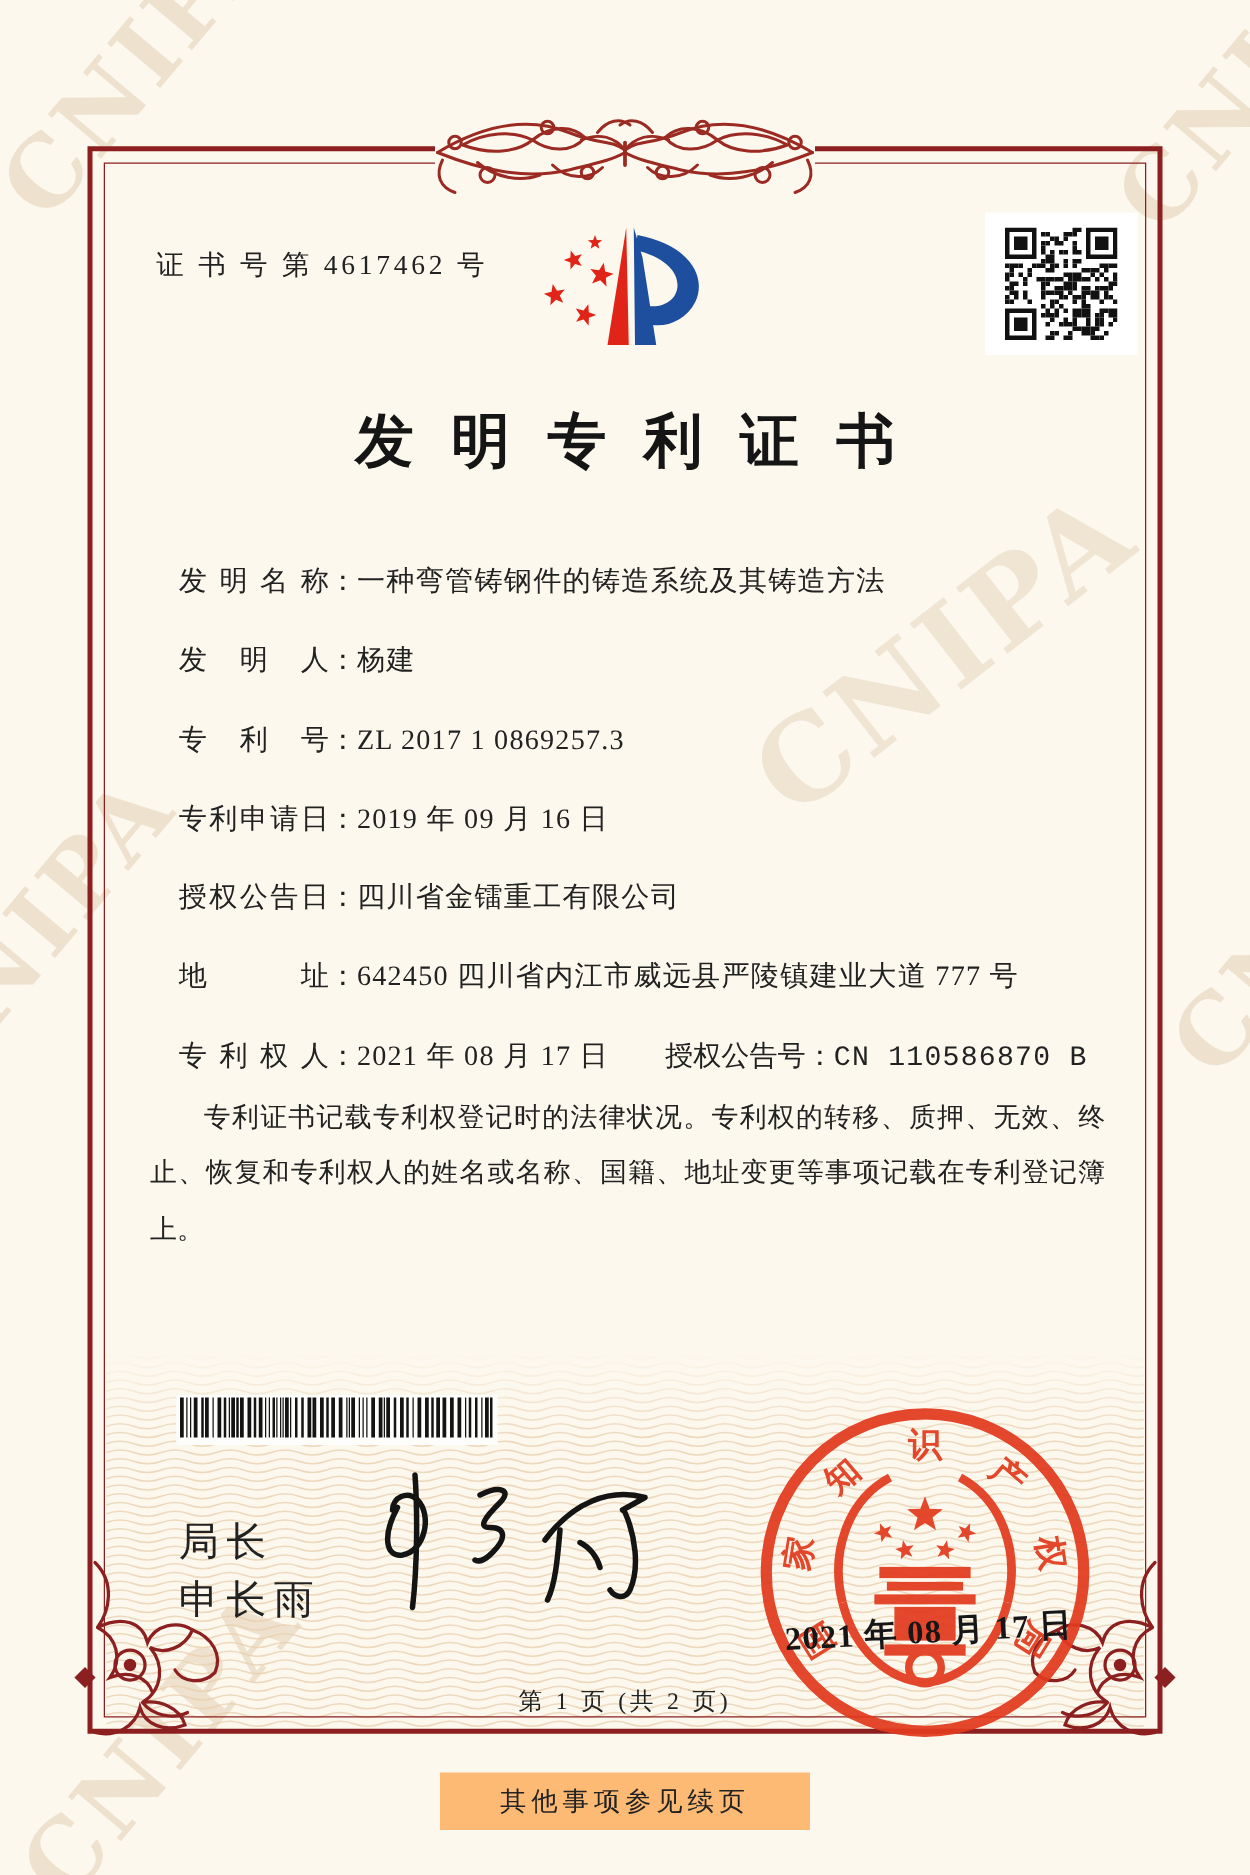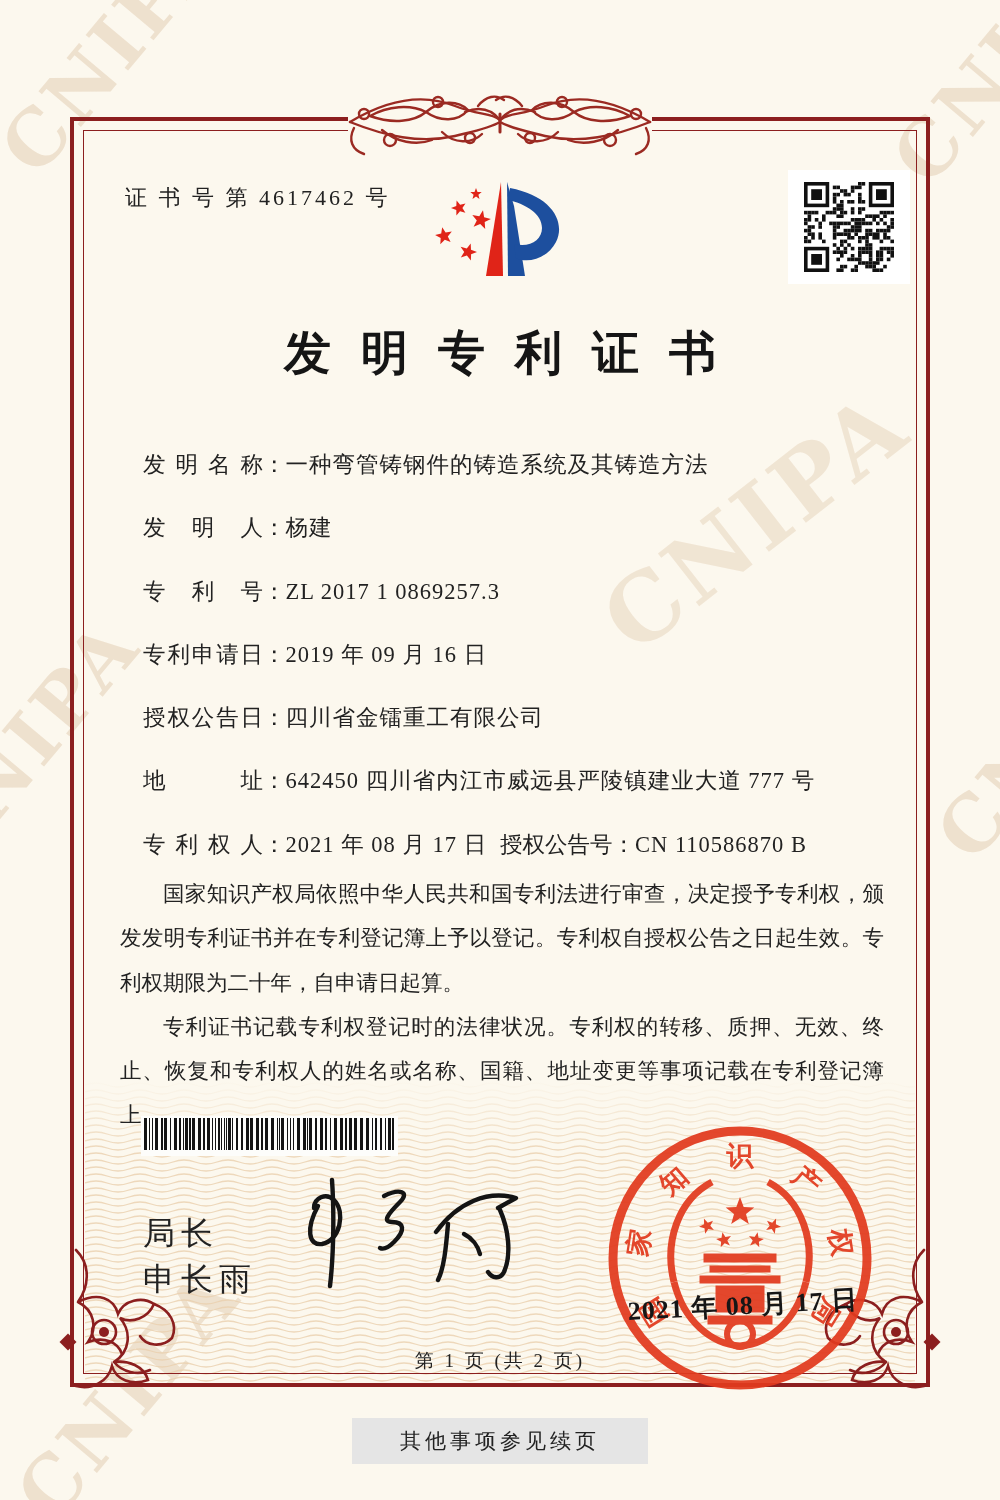--- a/index.html
+++ b/index.html
@@ -11,40 +11,40 @@
       color:#dcc2a3;opacity:.42;z-index:1;pointer-events:none;font-family:"DejaVu Serif",serif;}
   
   .frame-outer{position:absolute;left:70px;top:117px;width:860px;height:1270px;
       border:4px solid #8c1f1f;box-sizing:border-box;z-index:3;}
   .frame-inner{position:absolute;left:83px;top:130px;width:834px;height:1244px;
       border:1.5px solid #8c1f1f;box-sizing:border-box;z-index:3;}
   
   #waveband{position:absolute;left:85px;top:1080px;z-index:2;}
   #wavefade{position:absolute;left:85px;top:1080px;width:830px;height:70px;z-index:2;
       background:linear-gradient(#fcf8ee,rgba(252,248,238,0));}
-  .certno{position:absolute;left:125px;top:183px;font-size:22px;letter-spacing:3px;z-index:5;}
+  .certno{position:absolute;left:125px;top:197px;font-size:22px;letter-spacing:3px;z-index:5;}
   .title{position:absolute;left:0;top:322px;width:100%;text-align:center;font-size:47px;
       font-weight:bold;letter-spacing:30px;text-indent:30px;z-index:5;color:#151515;}
   .qrbox{position:absolute;left:788px;top:170px;width:122px;height:114px;background:#fff;
       z-index:5;display:flex;align-items:center;justify-content:center;}
   
   .frow{position:absolute;left:143px;width:740px;font-size:22.5px;z-index:5;white-space:nowrap;}
   .flabel{display:inline-block;width:120px;text-align:justify;text-align-last:justify;vertical-align:top;}
   .fval{letter-spacing:1px;}
   .paras{position:absolute;left:120px;top:872px;width:764px;z-index:5;}
   .paras p{margin:0;font-size:21.5px;line-height:2.06;text-indent:2em;text-align:justify;}
   #barcode{position:absolute;left:141px;top:1116px;height:36px;background:#fdfdfb;
       padding:2px 3px;z-index:5;font-size:0;white-space:nowrap;}
   #barcode i{display:inline-block;height:32px;background:#141414;vertical-align:top;}
   #barcode u{display:inline-block;height:32px;background:transparent;vertical-align:top;}
   .signer{position:absolute;left:143px;z-index:5;font-size:32px;letter-spacing:6px;}
   .pageinfo{position:absolute;left:0;top:1348px;width:100%;text-align:center;
       font-size:19px;letter-spacing:3px;z-index:5;}
   .footnote{position:absolute;left:50%;top:1418px;transform:translateX(-50%);
-      background:#e5e5e5;padding:9px 48px;font-size:21px;letter-spacing:4px;z-index:5;}
+      background:#fdba74;padding:9px 48px;font-size:21px;letter-spacing:4px;z-index:5;}
   .datestamp{position:absolute;left:606px;top:1288px;width:274px;text-align:center;
       font-size:26px;letter-spacing:1px;color:#161616;transform:rotate(-3deg);z-index:8;
       font-weight:bold;}
   svg{display:block;}
 </style>
 </head>
 <body>
 
 <div class="wm" style="left:-36px;top:4px;transform:rotate(-50deg);">CNIPA</div>
 <div class="wm" style="left:856px;top:14px;transform:rotate(-50deg);">CNIPA</div>
@@ -390,27 +390,26 @@
   <span class="flabel">专利申请日</span><span>：</span><span class="fval">2019 年 09 月 16 日</span>
 </div>
 <div class="frow" style="top:702px">
   <span class="flabel">授权公告日</span><span>：</span><span class="fval">四川省金镭重工有限公司</span>
 </div>
 <div class="frow" style="top:765px">
   <span class="flabel">地址</span><span>：</span><span class="fval">642450 四川省内江市威远县严陵镇建业大道 777 号</span>
 </div>
 <div class="frow" style="top:829px">
   <span class="flabel">专利权人</span><span>：</span><span class="fval">2021 年 08 月 17 日</span>
-  <span style="position:absolute;left:357px;">
+  <span style="position:absolute;left:389px;font-family:Liberation Mono, monospace;">
     <span>授权公告号</span><span>：</span><span class="fval">CN 110586870 B</span>
   </span>
 </div>
 
 <div class="paras">
-  <p>国家知识产权局依照中华人民共和国专利法进行审查，决定授予专利权，颁发发明专利证书并在专利登记簿上予以登记。专利权自授权公告之日起生效。专利权期限为二十年，自申请日起算。</p>
   <p>专利证书记载专利权登记时的法律状况。专利权的转移、质押、无效、终止、恢复和专利权人的姓名或名称、国籍、地址变更等事项记载在专利登记簿上。</p>
 </div>
 
 <div id="barcode"><i style="width: 3px;"></i><u style="width: 2px;"></u><i style="width: 1px;"></i><u style="width: 2px;"></u><i style="width: 1px;"></i><u style="width: 2px;"></u><i style="width: 3px;"></i><u style="width: 3px;"></u><i style="width: 2px;"></i><u style="width: 1px;"></u><i style="width: 3px;"></i><u style="width: 3px;"></u><i style="width: 1px;"></i><u style="width: 3px;"></u><i style="width: 3px;"></i><u style="width: 2px;"></u><i style="width: 2px;"></i><u style="width: 2px;"></u><i style="width: 1px;"></i><u style="width: 1px;"></u><i style="width: 3px;"></i><u style="width: 1px;"></u><i style="width: 2px;"></i><u style="width: 1px;"></u><i style="width: 3px;"></i><u style="width: 3px;"></u><i style="width: 3px;"></i><u style="width: 2px;"></u><i style="width: 2px;"></i><u style="width: 2px;"></u><i style="width: 3px;"></i><u style="width: 2px;"></u><i style="width: 1px;"></i><u style="width: 2px;"></u><i style="width: 1px;"></i><u style="width: 2px;"></u><i style="width: 2px;"></i><u style="width: 1px;"></u><i style="width: 1px;"></i><u style="width: 2px;"></u><i style="width: 1px;"></i><u style="width: 1px;"></u><i style="width: 1px;"></i><u style="width: 1px;"></u><i style="width: 3px;"></i><u style="width: 1px;"></u><i style="width: 1px;"></i><u style="width: 3px;"></u><i style="width: 2px;"></i><u style="width: 3px;"></u><i style="width: 2px;"></i><u style="width: 3px;"></u><i style="width: 3px;"></i><u style="width: 1px;"></u><i style="width: 3px;"></i><u style="width: 3px;"></u><i style="width: 3px;"></i><u style="width: 2px;"></u><i style="width: 2px;"></i><u style="width: 2px;"></u><i style="width: 3px;"></i><u style="width: 3px;"></u><i style="width: 3px;"></i><u style="width: 3px;"></u><i style="width: 1px;"></i><u style="width: 1px;"></u><i style="width: 1px;"></i><u style="width: 1px;"></u><i style="width: 3px;"></i><u style="width: 3px;"></u><i style="width: 1px;"></i><u style="width: 2px;"></u><i style="width: 1px;"></i><u style="width: 2px;"></u><i style="width: 1px;"></i><u style="width: 3px;"></u><i style="width: 3px;"></i><u style="width: 3px;"></u><i style="width: 3px;"></i><u style="width: 1px;"></u><i style="width: 1px;"></i><u style="width: 1px;"></u><i style="width: 3px;"></i><u style="width: 3px;"></u><i style="width: 2px;"></i><u style="width: 3px;"></u><i style="width: 3px;"></i><u style="width: 2px;"></u><i style="width: 2px;"></i><u style="width: 3px;"></u><i style="width: 1px;"></i><u style="width: 3px;"></u><i style="width: 3px;"></i><u style="width: 3px;"></u><i style="width: 3px;"></i><u style="width: 2px;"></u><i style="width: 2px;"></i><u style="width: 2px;"></u><i style="width: 3px;"></i><u style="width: 2px;"></u><i style="width: 3px;"></i><u style="width: 3px;"></u><i style="width: 3px;"></i><u style="width: 3px;"></u><i style="width: 3px;"></i><u style="width: 3px;"></u><i style="width: 1px;"></i><u style="width: 2px;"></u><i style="width: 2px;"></i><u style="width: 3px;"></u><i style="width: 2px;"></i><u style="width: 3px;"></u><i style="width: 1px;"></i><u style="width: 2px;"></u><i style="width: 3px;"></i><u style="width: 1px;"></u><i style="width: 2px;"></i><u style="width: 1px;"></u></div>
 
 <div class="signer" style="top:1212px">局长</div>
 <div class="signer" style="top:1258px">申长雨</div>
 
 <svg class="abs" style="left:288px;top:1168px;z-index:6;" width="260" height="135" viewBox="0 0 260 135">
   <g stroke="#141414" fill="none" stroke-width="4.4" stroke-linecap="round" stroke-linejoin="round">

